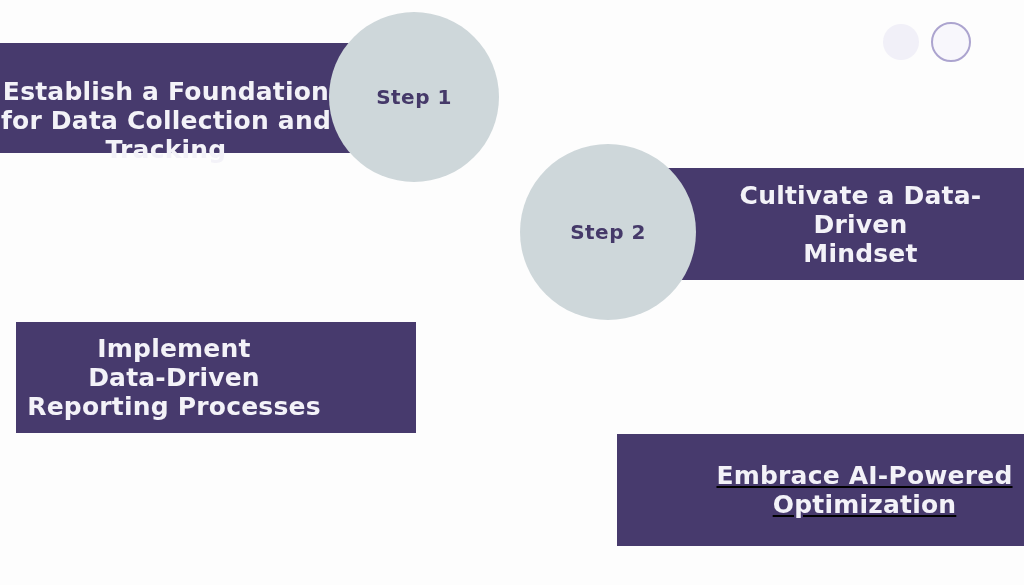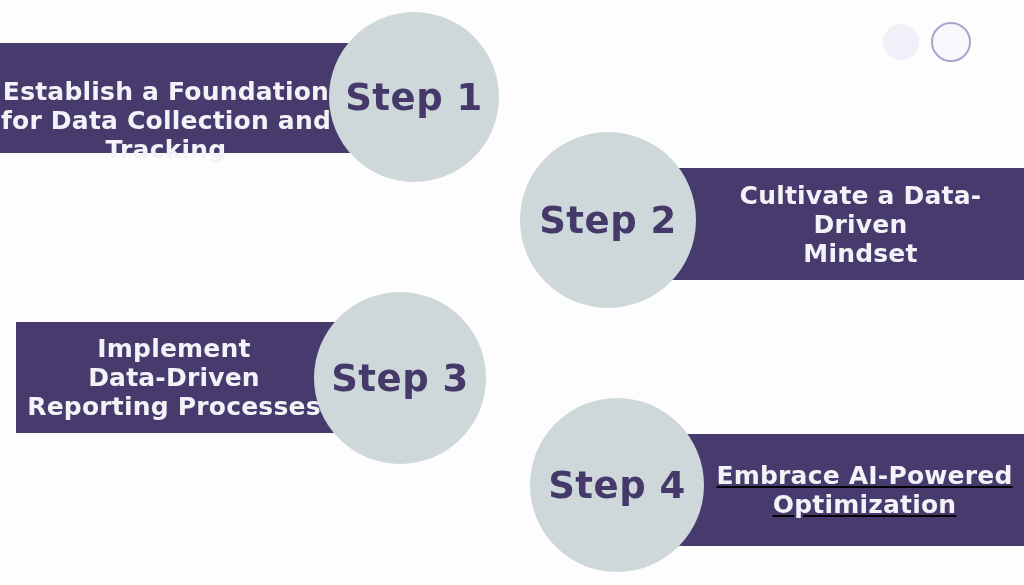--- a/index.html
+++ b/index.html
@@ -33,32 +33,32 @@
     position: absolute;
     border-radius: 50%;
     background: var(--circle, #CED7DA);
     display: flex;
     align-items: center;
     justify-content: center;
     z-index: 2;
   }
   .step-label {
     color: var(--step-text, #453969);
-    font-size: 37px;
+    font-size: 20px;
     font-weight: bold;
     letter-spacing: 0.5px;
   }
   
   .s1-banner { left: 0; top: 43px; width: 416px; height: 110px; }
   .s1-banner .banner-text { width: 332px; margin-top: 45px; }
   .s1-circle { left: 329px; top: 12px; width: 170px; height: 170px; }
   
   .s2-banner { left: 608px; top: 168px; width: 416px; height: 112px; justify-content: flex-end; }
   .s2-banner .banner-text { width: 327px; }
-  .s2-circle { left: 520px; top: 132px; width: 176px; height: 176px; }
+  .s2-circle { left: 520px; top: 144px; width: 176px; height: 176px; }
   
   .s3-banner { left: 16px; top: 322px; width: 400px; height: 111px; }
   .s3-banner .banner-text { width: 316px; }
   .s3-circle { left: 314px; top: 292px; width: 172px; height: 172px; }
   
   .s4-banner { left: 617px; top: 434px; width: 407px; height: 112px; justify-content: flex-end; text-decoration: underline; }
   .s4-banner .banner-text { width: 319px; }
   .s4-circle { left: 530px; top: 398px; width: 174px; height: 174px; }
   
   .dot {
@@ -95,28 +95,22 @@
   </div>
   <div class="circle s2-circle">
     <span class="step-label">Step 2</span>
   </div>
 
   <div class="banner s3-banner">
     <div class="banner-text">Implement
 Data-Driven
 Reporting Processes</div>
   </div>
-  <div class="circle s3-circle">
-    <span class="step-label">Step 3</span>
-  </div>
 
   <div class="banner s4-banner">
     <div class="banner-text">Embrace AI-Powered
 Optimization</div>
-  </div>
-  <div class="circle s4-circle">
-    <span class="step-label">Step 4</span>
   </div>
 
   <div class="dot dot-filled"></div>
   <div class="dot dot-outline"></div>
 
 </div>
 
 </body></html>

